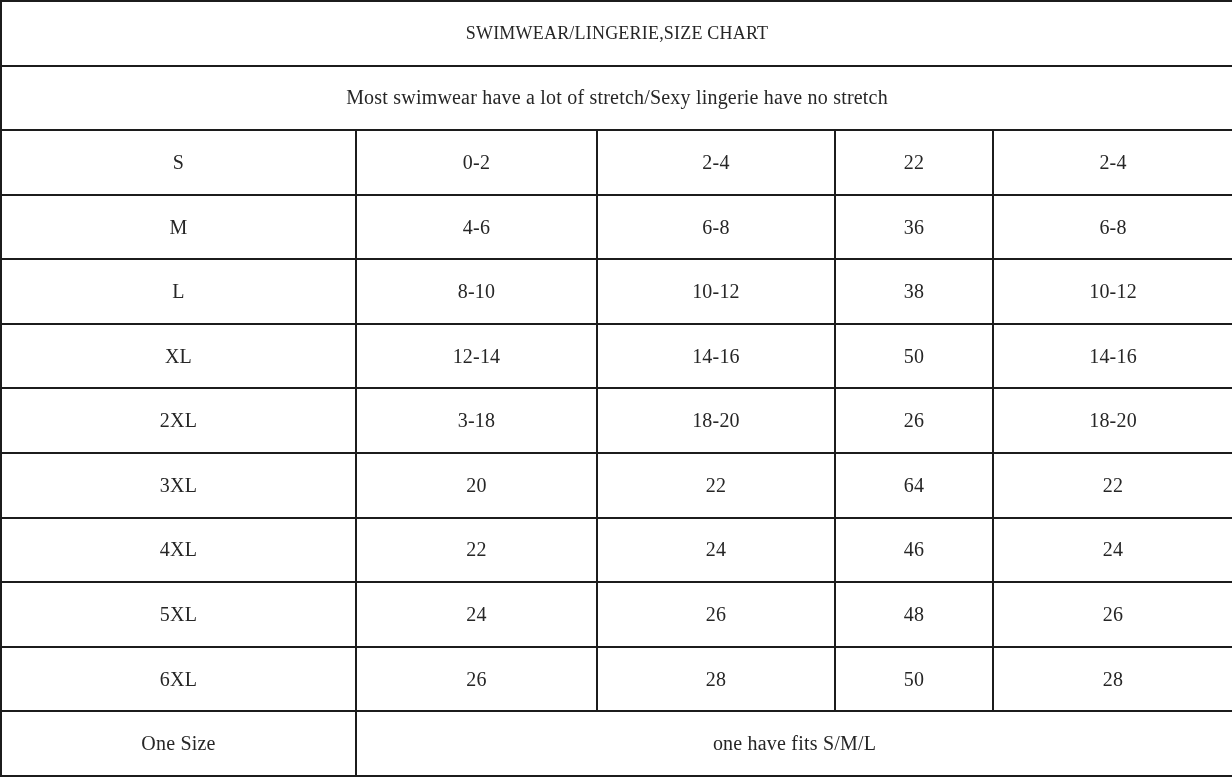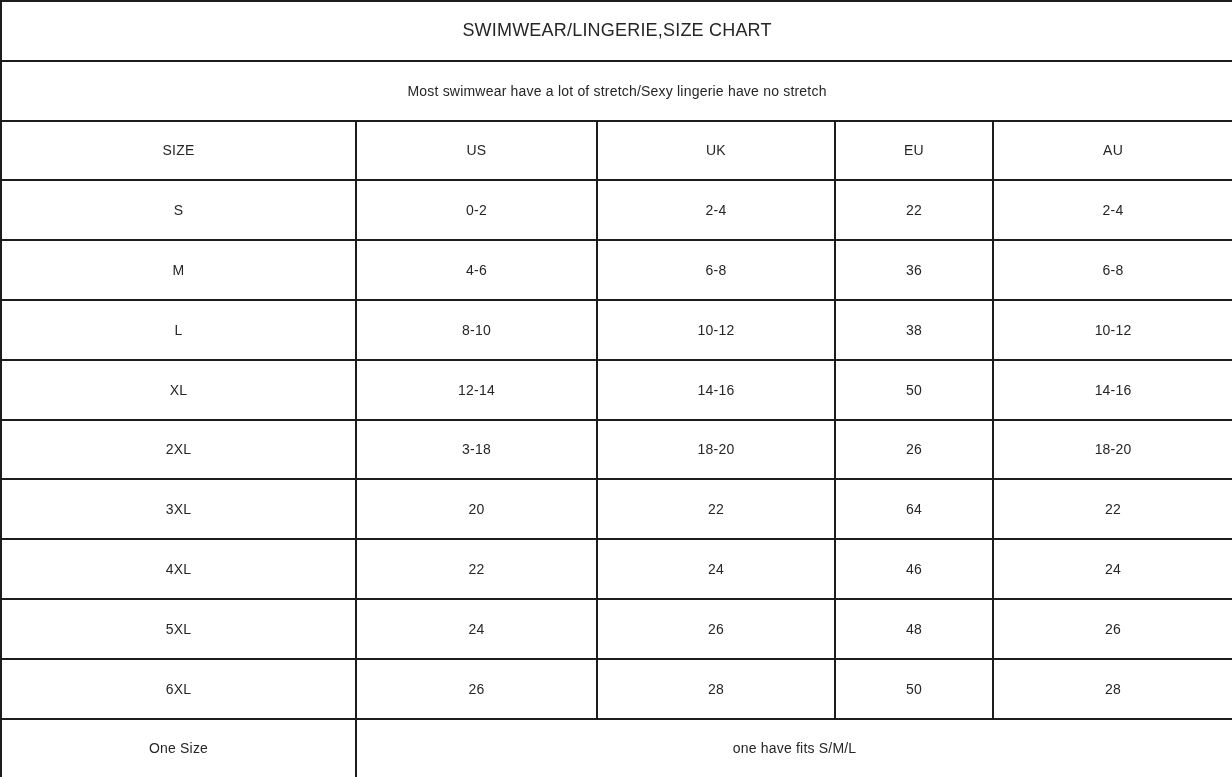--- a/index.html
+++ b/index.html
@@ -4,38 +4,38 @@
 <style>
   html, body {
     margin: 0;
     padding: 0;
     background: #ffffff;
   }
   * { box-sizing: border-box; }
   .chart-wrap {
     width: 1112px;
     height: 777px;
-    font-family: Liberation Sans, sans-serif;
+    font-family: Liberation Serif, serif;
     color: #262626;
     border-radius: 9px;
   }
   table.size-chart {
     width: 1232px;
     height: 777px;
     border-collapse: collapse;
     table-layout: fixed;
     background: #ffffff;
   }
   table.size-chart td, table.size-chart th {
     border: 2px solid #1c1c1c;
     text-align: center;
     vertical-align: middle;
     padding: 0;
     font-weight: 400;
-    font-size: 14px;
+    font-size: 20px;
     letter-spacing: 0.2px;
     color: #262626;
     background: #ffffff;
   }
   tr.title-row td {
     font-size: 18px;
     height: 55px;
   }
   tr.subtitle-row td {
     height: 59px;
@@ -60,27 +60,20 @@
         <col class="c-eu">
         <col class="c-au">
     </colgroup>
     <tbody>
       <tr class="title-row">
         <td colspan="5">SWIMWEAR/LINGERIE,SIZE CHART</td>
       </tr>
       <tr class="subtitle-row">
         <td colspan="5">Most swimwear have a lot of stretch/Sexy lingerie have no stretch</td>
       </tr>
-      <tr class="header-row" id="header-row">
-          <td>SIZE</td>
-          <td>US</td>
-          <td>UK</td>
-          <td>EU</td>
-          <td>AU</td>
-        </tr>
       </tbody>
       <tbody id="data-rows" style="display: contents;"><tr>
           <td>S</td>
           <td>0-2</td>
           <td>2-4</td>
           <td>22</td>
           <td>2-4</td>
         </tr><tr>
           <td>M</td>
           <td>4-6</td>

